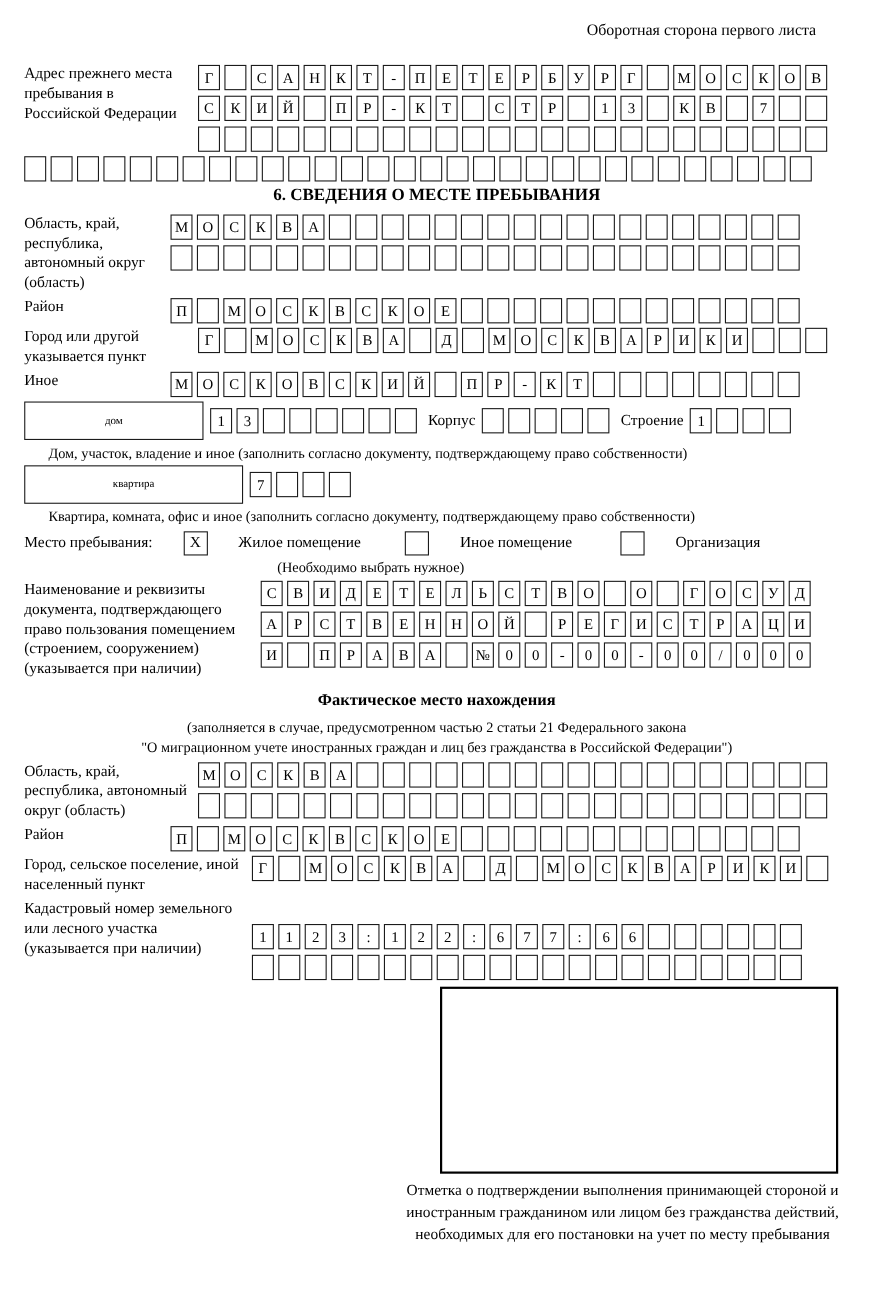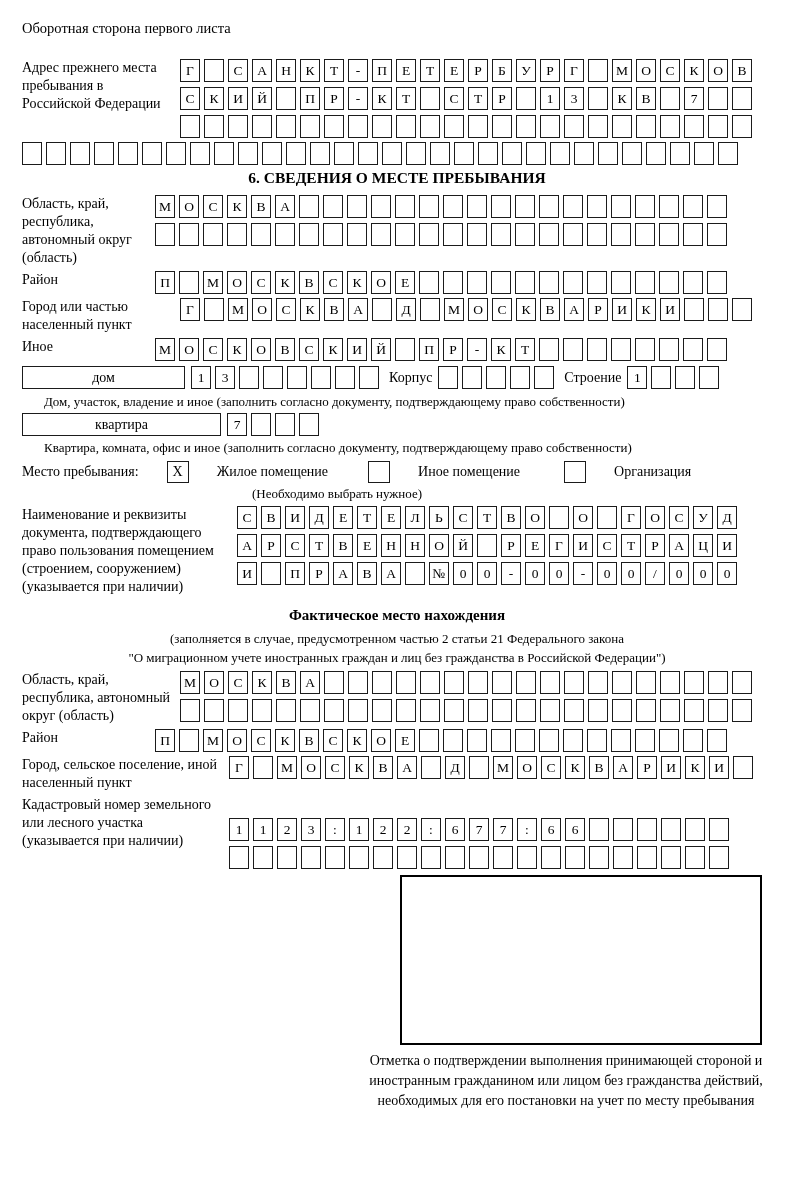--- a/index.html
+++ b/index.html
@@ -1,32 +1,32 @@
 <!DOCTYPE html>
 <html><head>
 <meta charset="utf-8">
 <style>
   html,body{margin:0;padding:0;background:#fff;}
   body{width:800px;height:1180px;color:#000;font-family:"Liberation Serif","DejaVu Serif",serif;overflow:hidden;}
   .page{padding:20px 28px 0 22px;box-sizing:border-box;}
-  .header-note{text-align:left;font-size:14.5px;padding-right:30px;margin-bottom:22px;}
+  .header-note{text-align:right;font-size:14.5px;padding-right:30px;margin-bottom:22px;}
   .frow{display:flex;align-items:flex-start;margin-bottom:4px;}
   .label{font-size:14px;line-height:18px;padding-right:8px;box-sizing:border-box;}
   .w158{flex:0 0 158px;}
   .w133{flex:0 0 133px;}
   .w207{flex:0 0 207px;}
   .w215{flex:0 0 215px;}
   .cellcol{display:flex;flex-direction:column;gap:5px;}
   .cellrow{display:flex;gap:4px;}
   .cell{width:20px;height:23px;box-sizing:border-box;border:1.6px solid #1b1b1b;display:flex;align-items:center;justify-content:center;font-size:13.5px;font-family:"Liberation Serif",serif;background:#fff;}
   .note{font-size:13px;line-height:17px;margin-bottom:2px;}
   .center{text-align:center;}
   h2{font-size:15.5px;line-height:18px;text-align:center;margin:4px 0 8px 0;font-weight:bold;}
   h3{font-size:15px;line-height:18px;text-align:center;margin:10px 0 6px 0;font-weight:bold;}
-  .widebox{height:23px;box-sizing:border-box;border:1.6px solid #1b1b1b;display:flex;align-items:center;justify-content:center;font-size:14px;}
+  .widebox{height:35px;box-sizing:border-box;border:1.6px solid #1b1b1b;display:flex;align-items:center;justify-content:center;font-size:10px;}
   .house-box{flex:0 0 163px;}
   .apt-box{flex:0 0 199px;}
   .inline-label{font-size:14px;line-height:25px;margin:0 6px 0 10px;white-space:nowrap;}
   .indent-note{margin-left:22px;}
   .stay-row{align-items:center;margin-bottom:2px;gap:16px;}
   .stay-label{font-size:14px;white-space:nowrap;}
   .checkbox{width:22px;height:22px;box-sizing:border-box;border:1.6px solid #1b1b1b;display:flex;align-items:center;justify-content:center;font-size:14px;margin:0 12px 0 12px;flex:0 0 22px;}
   .choose-note{margin-left:230px;margin-bottom:4px;}
   .mark-box{width:362px;height:170px;box-sizing:border-box;border:2px solid #000;margin:6px 10px 6px auto;}
   .mark-caption{width:412px;margin-left:auto;margin-right:0;text-align:center;font-size:14px;line-height:20px;}
@@ -239,21 +239,21 @@
         <span class="cell"></span>
         <span class="cell"></span>
         <span class="cell"></span>
         <span class="cell"></span>
         <span class="cell"></span>
         <span class="cell"></span>
       </div>
   </div>
 
   <div class="frow">
-    <div class="label w158">Город или частью населенный пункт</div>
+    <div class="label w158">Город или другой указывается пункт</div>
     <div class="cellrow">
         <span class="cell">Г</span>
         <span class="cell"></span>
         <span class="cell">М</span>
         <span class="cell">О</span>
         <span class="cell">С</span>
         <span class="cell">К</span>
         <span class="cell">В</span>
         <span class="cell">А</span>
         <span class="cell"></span>

